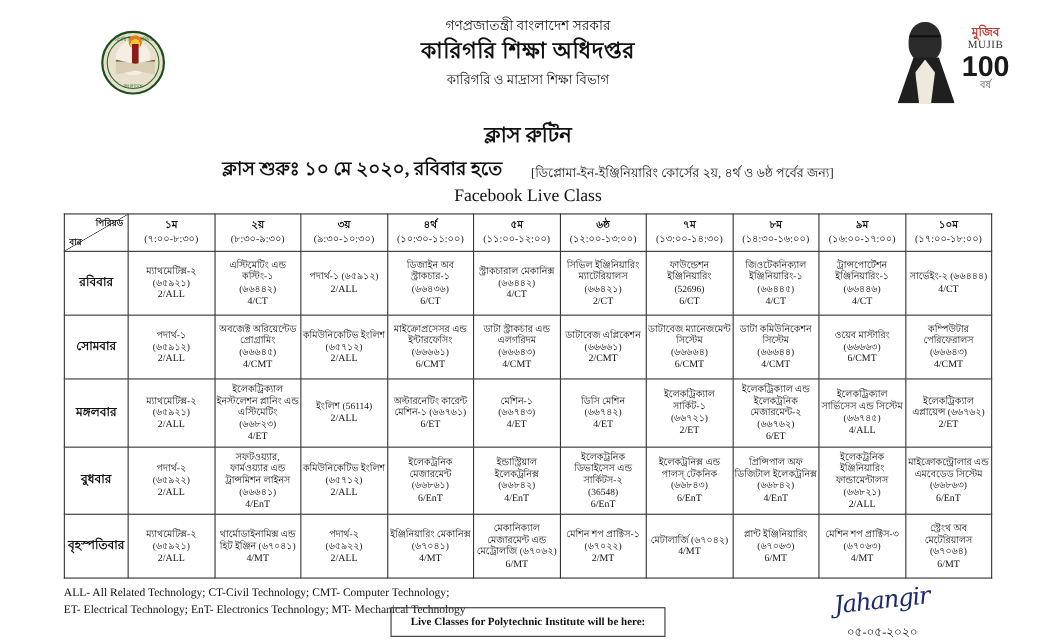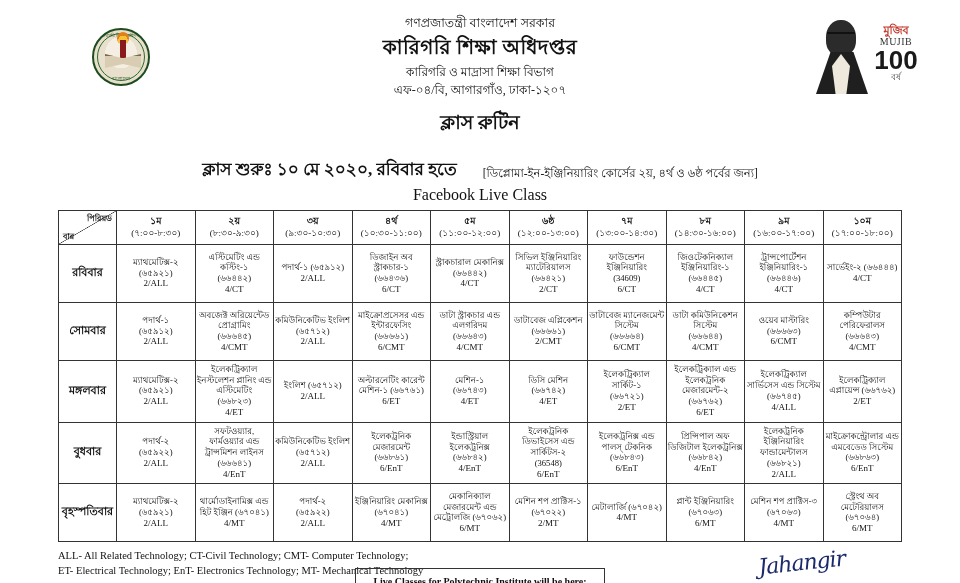--- a/index.html
+++ b/index.html
@@ -91,21 +91,21 @@
     font-size:26px; font-weight:bold; color:#1a1a1a; line-height:1;
     font-family:"Liberation Sans", sans-serif;
   }
   .logo-right .mujib .bar { font-size:9px; color:#555; }
 
   
   .title-block { text-align:center; margin-top:-4px; }
   .routine-title { font-size:19px; font-weight:bold; }
   .title-row {
     display:flex; align-items:flex-end; justify-content:center;
-    gap:26px; margin-top:16px; padding:0 62px;
+    gap:26px; margin-top:0; padding:0 62px;
   }
   .start-date { font-size:17px; font-weight:bold; }
   .course-for { font-size:11.5px;font-family:Liberation Serif, serif; }
   .fb-live { font-size:16px; margin-top:2px; font-family:"Liberation Serif", serif; }
 
   
   .table-wrap { padding:6px 58px 0 58px; }
   table.routine {
     width:100%; border-collapse:collapse; table-layout:fixed;
     border:1px solid #333;
@@ -163,21 +163,20 @@
       <div class="flame"></div>
       <div class="torch"></div>
       <div class="book"></div>
       <div class="txt">বাংলাদেশ</div>
     </div>
 
     <div class="header-center">
       <div class="h-line1">গণপ্রজাতন্ত্রী বাংলাদেশ সরকার</div>
       <div class="h-line2">কারিগরি  শিক্ষা  অধিদপ্তর</div>
       <div class="h-line3">কারিগরি ও মাদ্রাসা শিক্ষা বিভাগ</div>
-      <div class="h-line5">এফ-০৪/বি, আগারগাঁও, ঢাকা-১২০৭</div>
     </div>
 
     <div class="logo-right">
       <div class="portrait">
         <div class="face"></div>
         <div class="glass"></div>
         <div class="body"></div>
         <div class="coat"></div>
       </div>
       <div class="mujib">
@@ -278,21 +277,21 @@
             <span class="code">(৬৬৪৪২)</span>
             <span class="tech">4/CT</span>
           </td>
           <td class="cell">
             <span class="sub">সিভিল ইঞ্জিনিয়ারিং ম্যাটেরিয়ালস</span>
             <span class="code">(৬৬৪২১)</span>
             <span class="tech">2/CT</span>
           </td>
           <td class="cell">
             <span class="sub">ফাউন্ডেশন ইঞ্জিনিয়ারিং</span>
-            <span class="code">(34609)</span>
+            <span class="code">(52696)</span>
             <span class="tech">6/CT</span>
           </td>
           <td class="cell">
             <span class="sub">জিওটেকনিক্যাল ইঞ্জিনিয়ারিং-১</span>
             <span class="code">(৬৬৪৪৫)</span>
             <span class="tech">4/CT</span>
           </td>
           <td class="cell">
             <span class="sub">ট্রান্সপোর্টেশন ইঞ্জিনিয়ারিং-১</span>
             <span class="code">(৬৬৪৪৬)</span>
@@ -365,21 +364,21 @@
             <span class="sub">ম্যাথমেটিক্স-২</span>
             <span class="code">(৬৫৯২১)</span>
             <span class="tech">2/ALL</span>
           </td>
           <td class="cell">
             <span class="sub">ইলেকট্রিক্যাল ইনস্টলেশন প্লানিং এন্ড এস্টিমেটিং</span>
             <span class="code">(৬৬৮২৩)</span>
             <span class="tech">4/ET</span>
           </td>
           <td class="cell">
-            <span class="sub">ইংলিশ (৬৫৭১২)</span>
+            <span class="sub">ইংলিশ (56114)</span>
             <span class="code"></span>
             <span class="tech">2/ALL</span>
           </td>
           <td class="cell">
             <span class="sub">অল্টারনেটিং কারেন্ট মেশিন-১ (৬৬৭৬১)</span>
             <span class="code"></span>
             <span class="tech">6/ET</span>
           </td>
           <td class="cell">
             <span class="sub">মেশিন-১</span>

